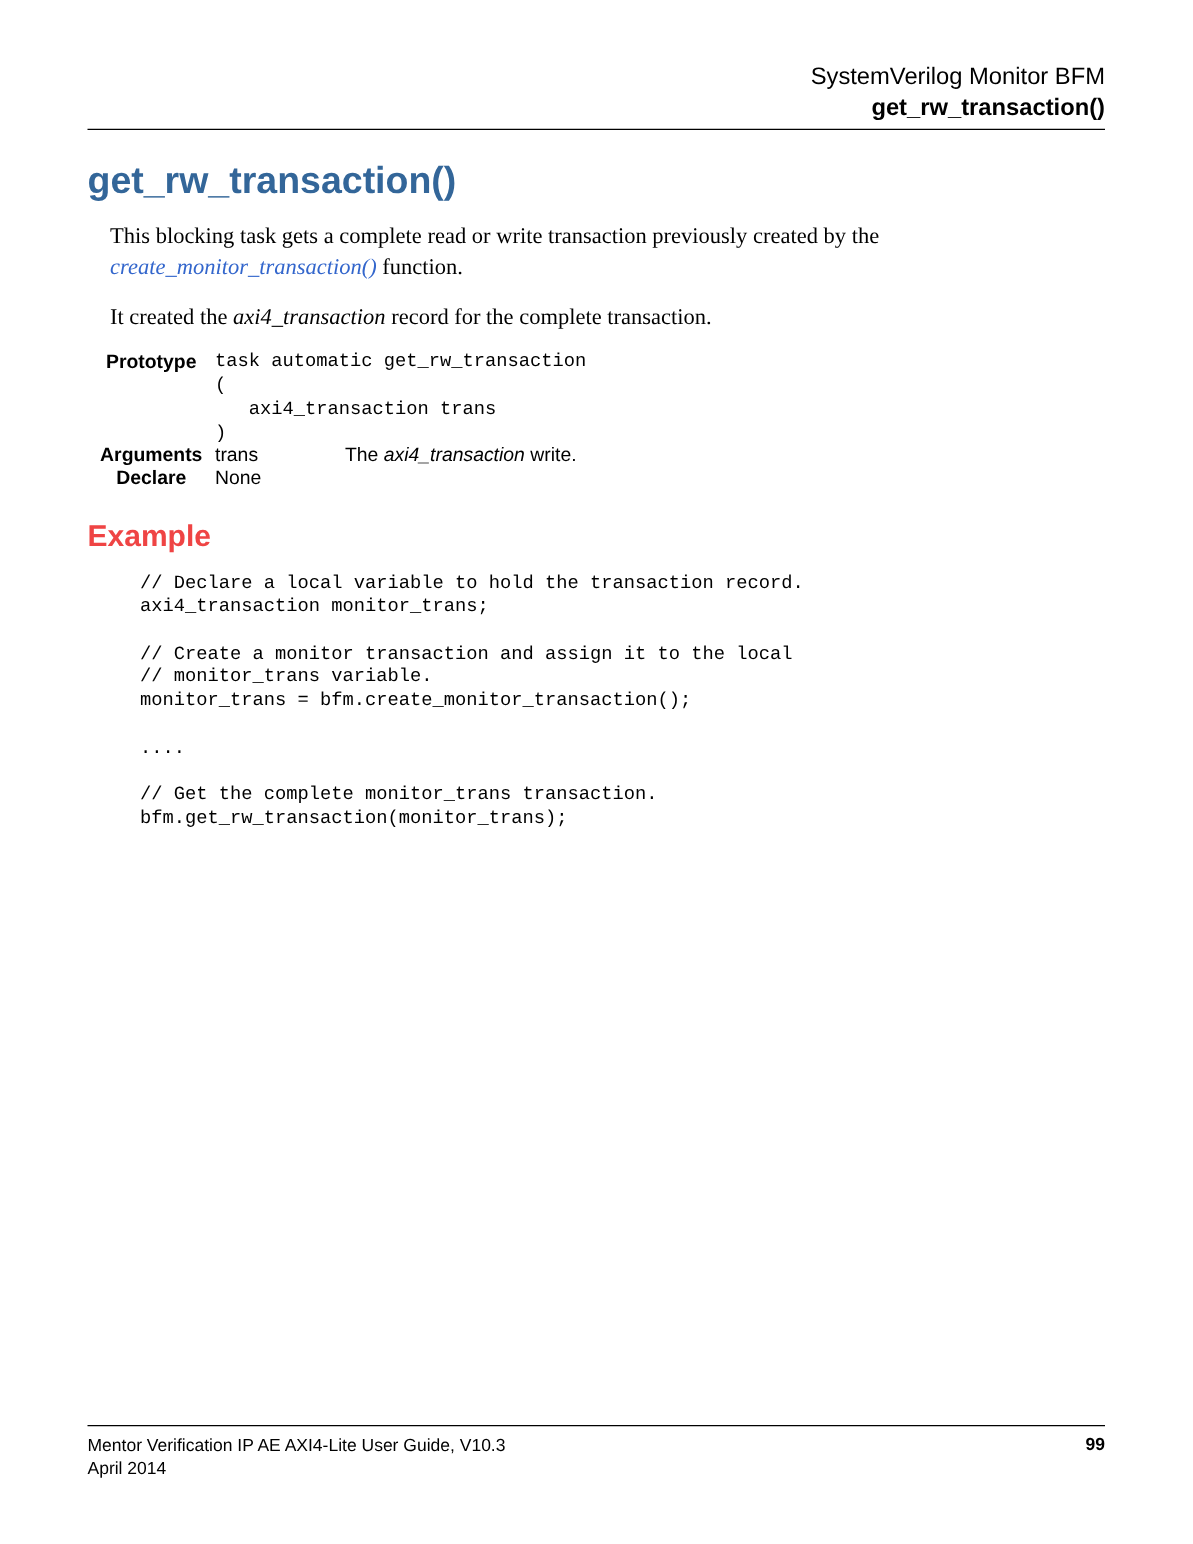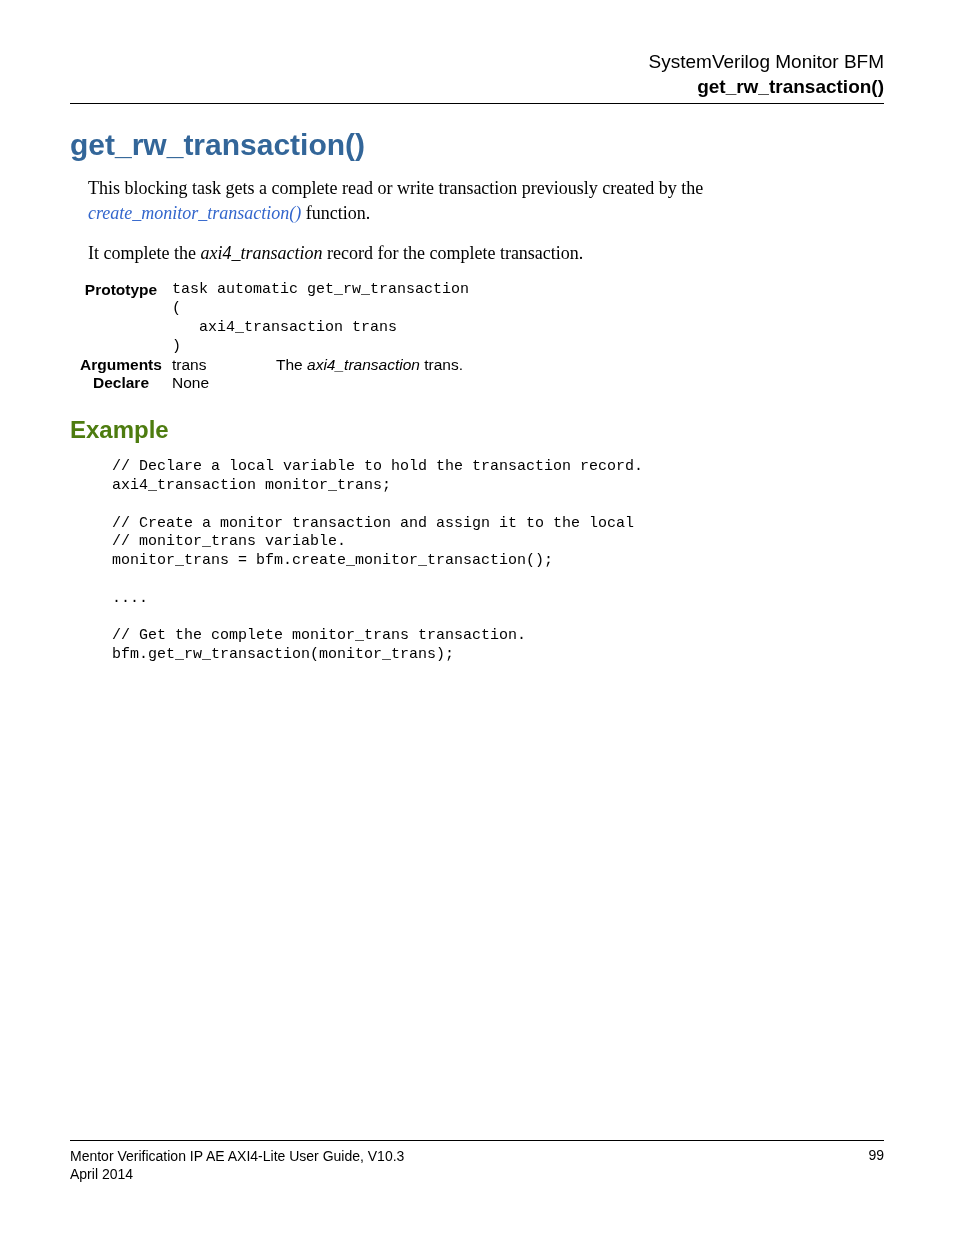--- a/index.html
+++ b/index.html
@@ -81,21 +81,21 @@
     .mono {
       font-family: "Courier New", Courier, monospace;
       font-size: 15px;
       line-height: 1.25;
       white-space: pre;
     }
     h2.example {
       font-family: Arial, Helvetica, sans-serif;
       font-size: 24px;
       font-weight: bold;
-      color: #4d7c0f;
+      color: #ef4444;
       margin-bottom: 14px;
     }
     .code-block {
       font-family: "Courier New", Courier, monospace;
       font-size: 15px;
       line-height: 1.25;
       margin-left: 42px;
       white-space: pre;
     }
     .footer {
@@ -109,54 +109,54 @@
       font-size: 14px;
       display: flex;
       justify-content: space-between;
       align-items: flex-start;
       margin-top: 28px;
     }
     .footer-left {
       line-height: 1.3;
     }
     .footer-right {
-      font-weight: normal;
+      font-weight: bold;
     }
   </style>
 </head>
 <body>
 
 <div class="header">
   <div class="header-line1">SystemVerilog Monitor BFM</div>
   <div class="header-line2">get_rw_transaction()</div>
 </div>
 
 <h1 class="title">get_rw_transaction()</h1>
 
 <p class="body-text">
   <span>This blocking task gets a complete read or write transaction previously created by the </span><a class="link">create_monitor_transaction()</a><span> function.</span>
 </p>
 
 <p class="body-text">
-  <span>It complete the </span><span class="italic">axi4_transaction</span><span> record for the complete transaction.</span>
+  <span>It created the </span><span class="italic">axi4_transaction</span><span> record for the complete transaction.</span>
 </p>
 
 <div class="def-table">
   <div class="def-row">
     <div class="def-label">Prototype</div>
     <div class="mono">task automatic get_rw_transaction
 (
    axi4_transaction trans
 )</div>
   </div>
   <div class="def-row">
     <div class="def-label">Arguments</div>
     <div class="def-val1">trans</div>
     <div class="def-val2">
-      <span>The </span><span class="italic">axi4_transaction</span><span> trans.</span>
+      <span>The </span><span class="italic">axi4_transaction</span><span> write.</span>
     </div>
   </div>
   <div class="def-row">
     <div class="def-label">Declare</div>
     <div class="def-val1">None</div>
   </div>
 </div>
 
 <h2 class="example">Example</h2>
 

